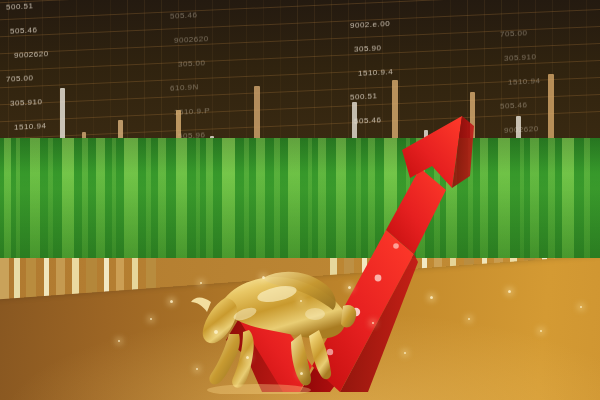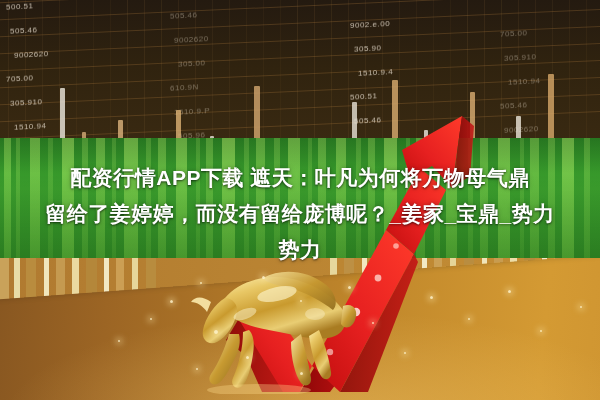--- a/index.html
+++ b/index.html
@@ -361,19 +361,14 @@
       <div class="spark" style="left:508px;top:290px;width:3px;height:3px;"></div>
       <div class="spark" style="left:540px;top:330px;width:2px;height:2px;"></div>
       <div class="spark" style="left:246px;top:356px;width:3px;height:3px;"></div>
       <div class="spark" style="left:196px;top:368px;width:2px;height:2px;"></div>
       <div class="spark" style="left:404px;top:352px;width:2px;height:2px;"></div>
       <div class="spark" style="left:118px;top:340px;width:2px;height:2px;"></div>
       <div class="spark" style="left:580px;top:306px;width:2px;height:2px;"></div>
       <div class="spark" style="left:300px;top:372px;width:3px;height:3px;"></div>
     </div>
 
-  <div class="caption">
-    <span class="capline l1">配资行情APP下载 遮天：叶凡为何将万物母气鼎</span>
-    <span class="capline l2">留给了姜婷婷，而没有留给庞博呢？_姜家_宝鼎_势力</span>
-    <span class="capline l3">势力</span>
-  </div>
 
 </div>
 
 </body></html>

